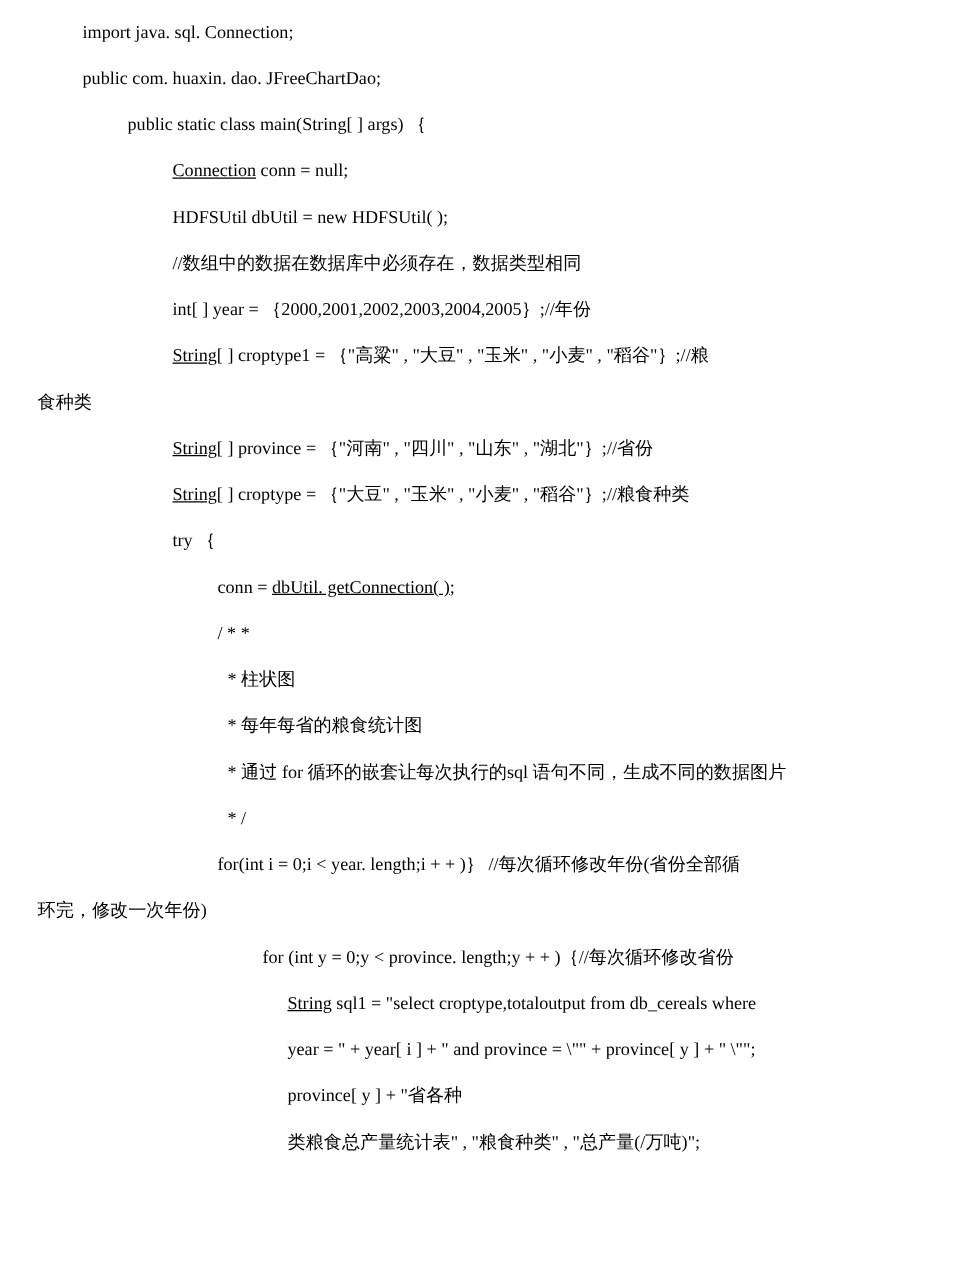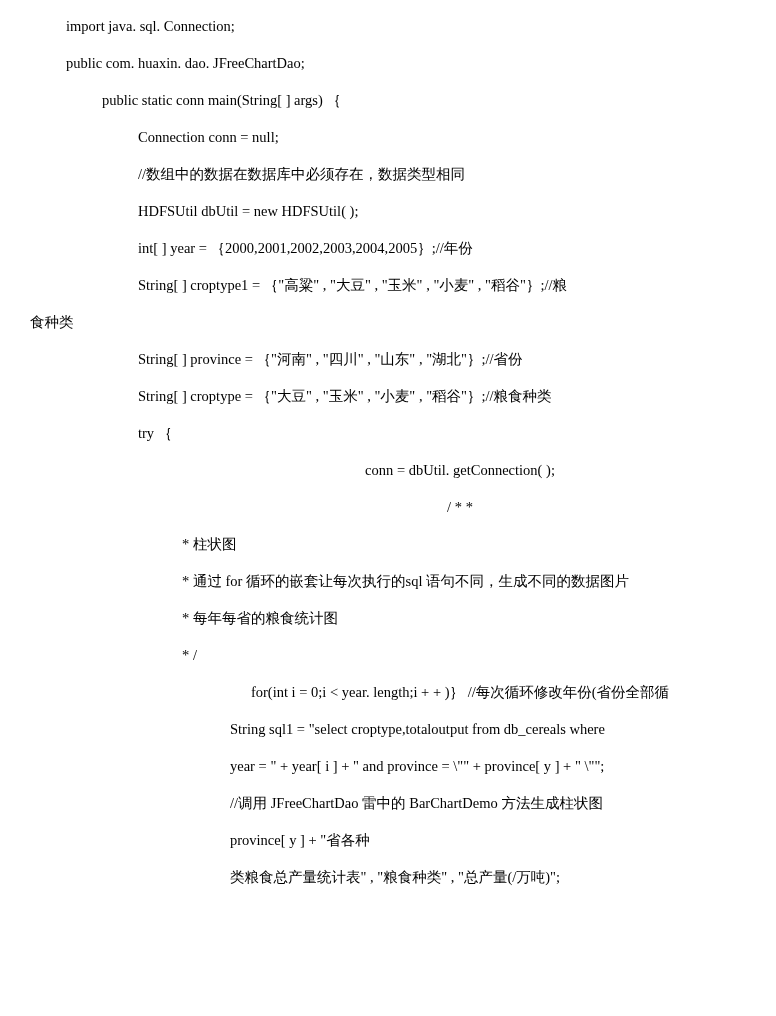--- a/index.html
+++ b/index.html
@@ -27,66 +27,68 @@
     line-height: 37px;
   }
   .line {
     white-space: normal;
     word-break: break-word;
   }
   
   .i0 { padding-left: 36px; }
   .i1 { padding-left: 72px; }
   .i2 { padding-left: 108px; }
-  .i3 { padding-left: 144px; text-align: center; }
+  .i3 { padding-left: 144px; }
   .i4 { padding-left: 180px; }
   .hang-1 {
     padding-left: 108px;
     text-indent: -108px;
   }
   .u {
+    text-decoration: underline;
   }
 </style>
 </head>
 <body>
 
 <div class="page">
   <div class="code-block">
 
     <div class="line i0">import java. sql. Connection;</div>
     <div class="line i0">public com. huaxin. dao. JFreeChartDao;</div>
-    <div class="line i1">public static conn main(String[ ] args) ｛</div>
+    <div class="line i1">public static class main(String[ ] args) ｛</div>
 
     <div class="line i2"><span class="u">Connection</span><span> conn = null;</span></div>
 
+    <div class="line i2">HDFSUtil dbUtil = new HDFSUtil( );</div>
     <div class="line i2">//数组中的数据在数据库中必须存在，数据类型相同</div>
-    <div class="line i2">HDFSUtil dbUtil = new HDFSUtil( );</div>
     <div class="line i2">int[ ] year  =  ｛2000,2001,2002,2003,2004,2005｝;//年份</div>
 
     <div class="line hang-1 i2-hang" style="padding-left:108px;text-indent:0;"><span class="u">String</span><span>[ ]    croptype1 = ｛"高粱" , "大豆" , "玉米" , "小麦" , "稻谷"｝;//粮</span></div>
     <div class="line" style="padding-left:0;">食种类</div>
 
     <div class="line i2"><span class="u">String</span><span>[ ] province  = ｛"河南" , "四川" , "山东" , "湖北"｝;//省份</span></div>
 
     <div class="line i2"><span class="u">String</span><span>[ ]    croptype = ｛"大豆" , "玉米" , "小麦" , "稻谷"｝;//粮食种类</span></div>
 
     <div class="line i2">try ｛</div>
 
     <div class="line i3">conn  =  <span class="u">dbUtil. getConnection( )</span>;</div>
 
     <div class="line i3">/ * *</div>
     <div class="line" style="padding-left:152px;">* 柱状图</div>
+    <div class="line" style="padding-left:152px;">* 每年每省的粮食统计图</div>
     <div class="line" style="padding-left:152px;">* 通过 for 循环的嵌套让每次执行的sql 语句不同，生成不同的数据图片</div>
-    <div class="line" style="padding-left:152px;">* 每年每省的粮食统计图</div>
     <div class="line" style="padding-left:152px;">* /</div>
 
     <div class="line i3">for(int i = 0;i &lt; year. length;i + + )｝   //每次循环修改年份(省份全部循</div>
+    <div class="line" style="padding-left:0;">环完，修改一次年份)</div>
 
+    <div class="line i4">for (int y  = 0;y &lt; province. length;y + + )｛//每次循环修改省份</div>
 
     <div class="line" style="padding-left:200px;"><span class="u">String</span><span> sql1 =    "select croptype,totaloutput from db_cereals where</span></div>
 
     <div class="line" style="padding-left:200px;">year = " + year[ i ] + " and province = \""  + province[ y ] + " \"";</div>
-    <div class="line" style="padding-left:200px;">//调用 JFreeChartDao 雷中的 BarChartDemo 方法生成柱状图</div>
     <div class="line" style="padding-left:200px;">province[ y ] + "省各种</div>
     <div class="line" style="padding-left:200px;">类粮食总产量统计表" , "粮食种类" , "总产量(/万吨)";</div>
 
   </div>
 </div>
 
 </body></html>

